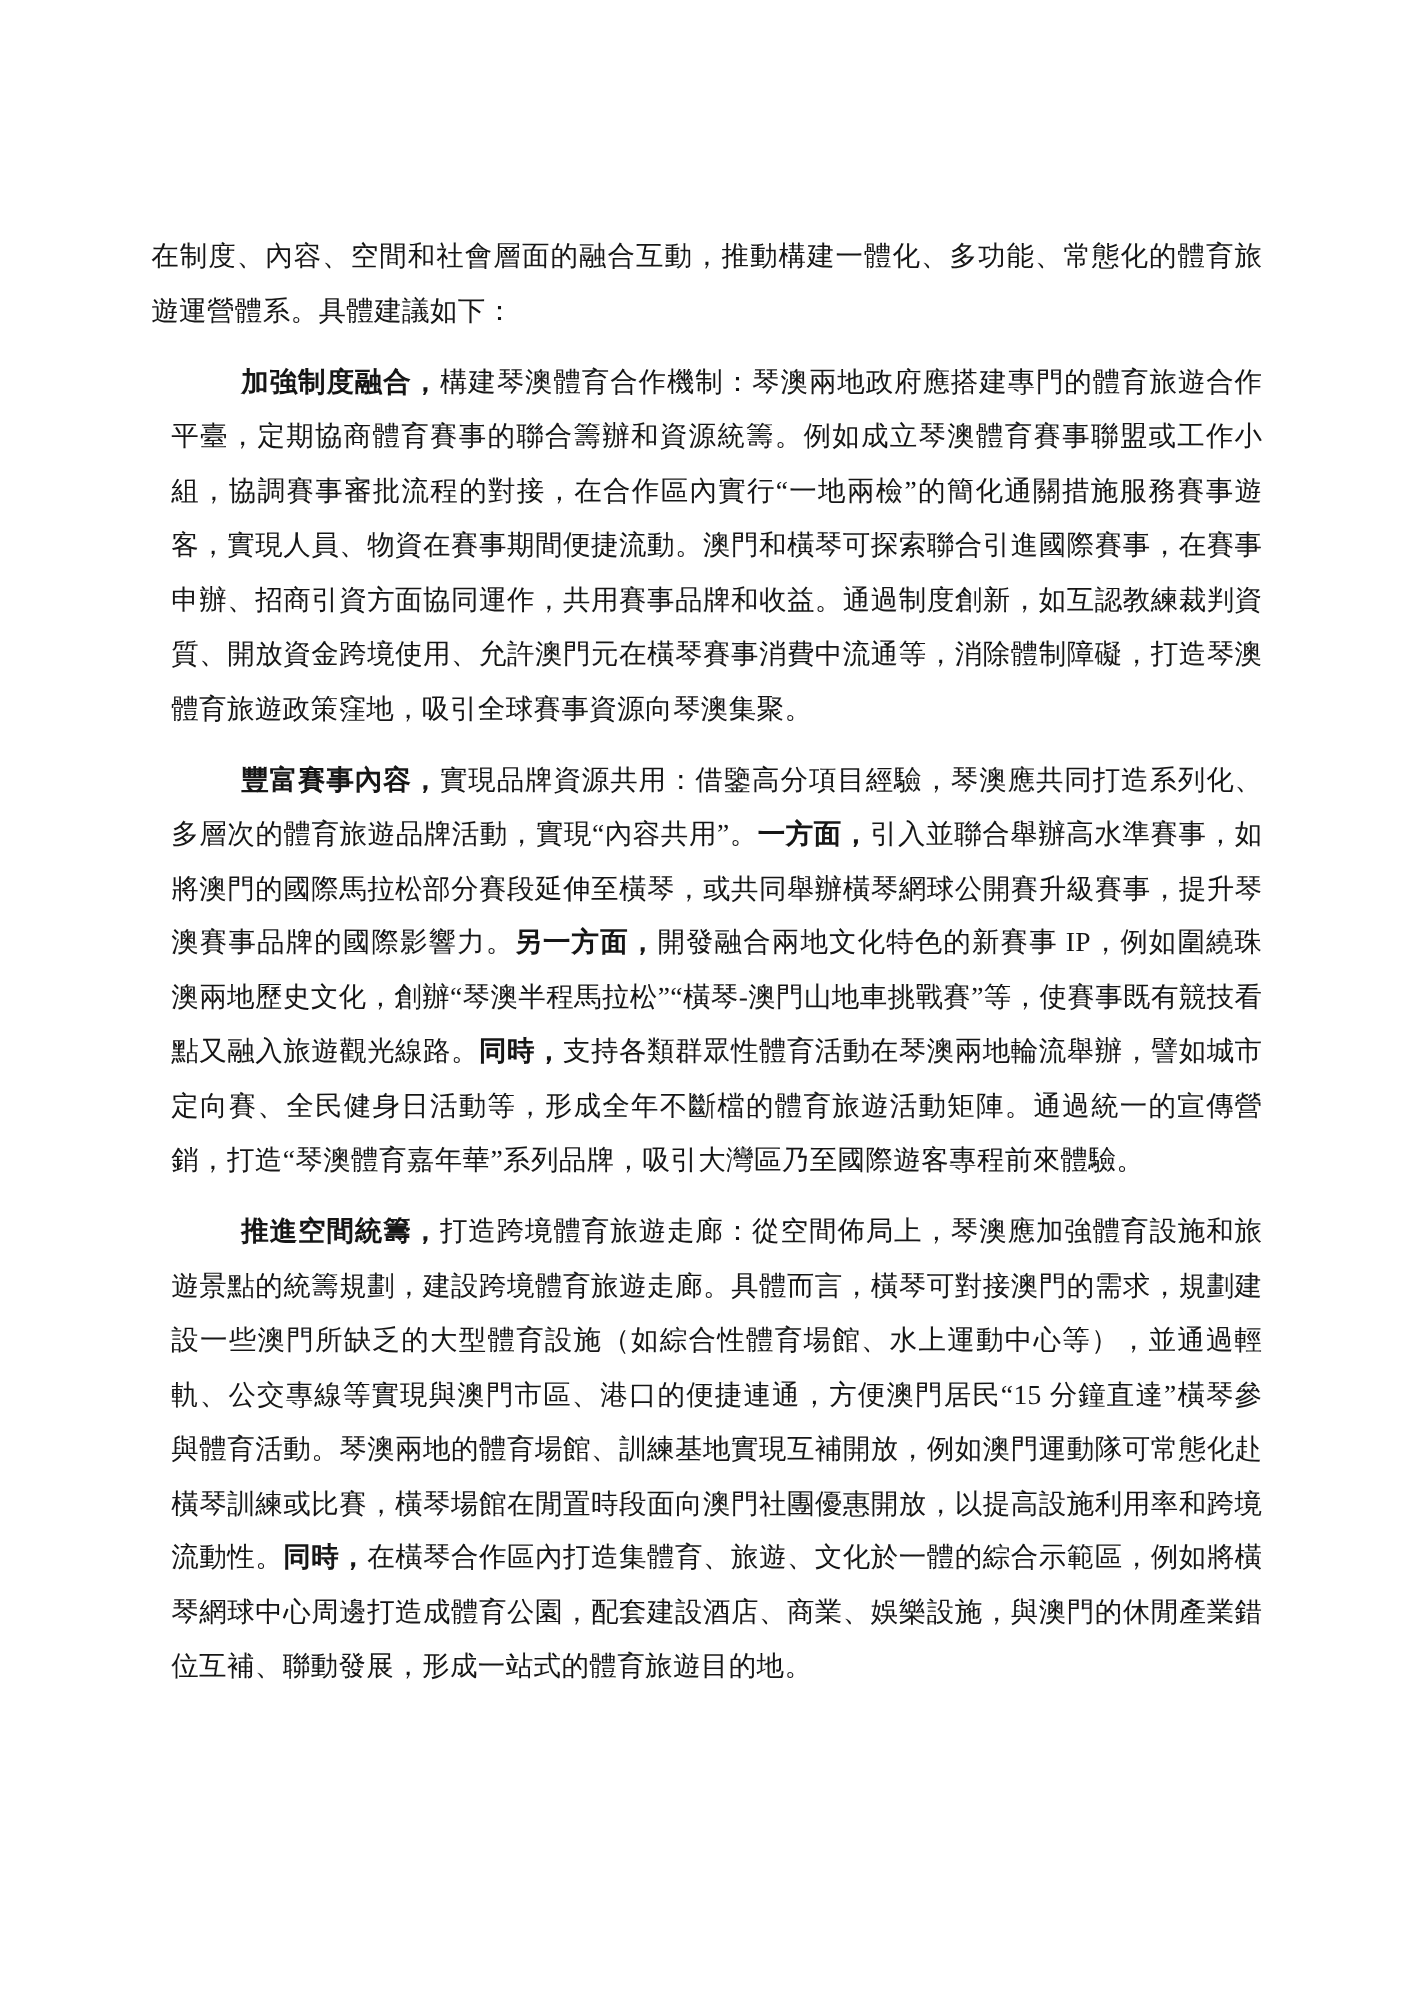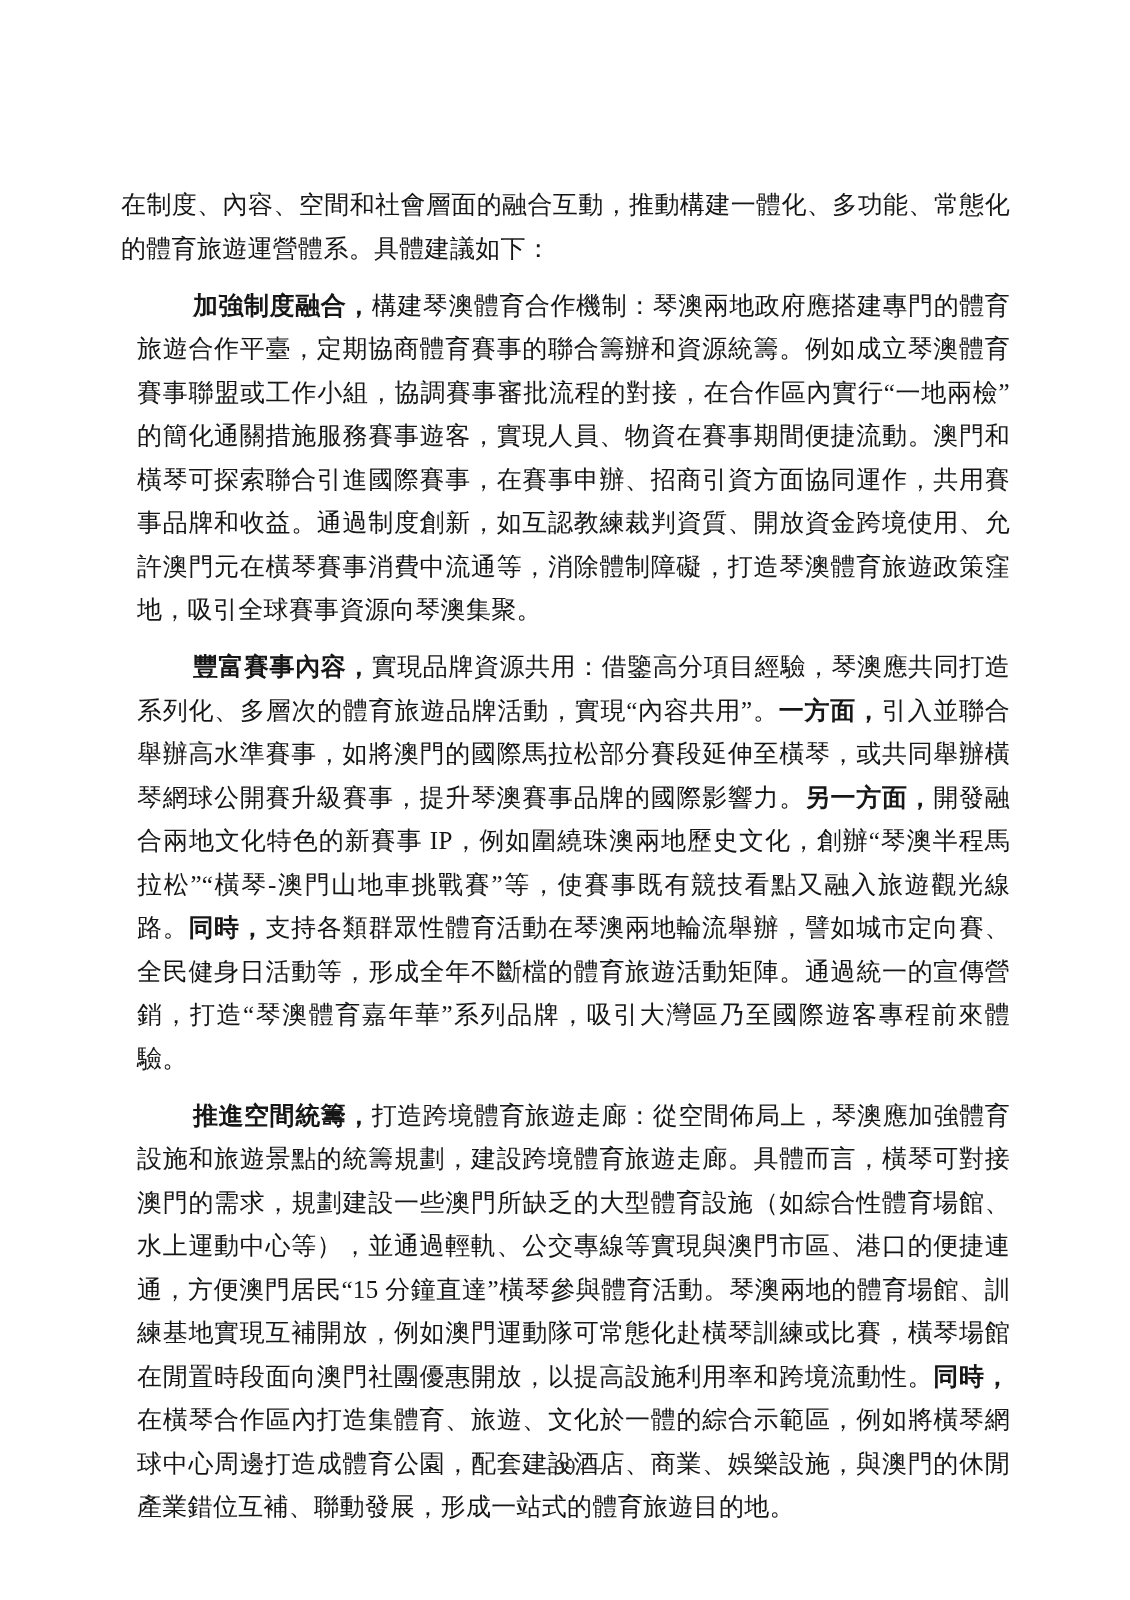--- a/index.html
+++ b/index.html
@@ -21,21 +21,21 @@
     background: #ffffff;
   }
   .content {
     position: absolute;
     left: 121px;
     top: 183px;
     width: 889px;
   }
   p.para {
     margin: 0 0 13.5px 0;
-    font-size: 25px;
+    font-size: 22px;
     line-height: 43.5px;
     text-align: justify;
     text-justify: inter-character;
     letter-spacing: 0.3px;
     color: #161616;
   }
   p.para.indent {
     text-indent: 56px;
     margin-left: 16px;
   }
@@ -56,14 +56,13 @@
 </head>
 <body>
 
 <div class="page">
   <main class="content">
     <p class="para"><span class="run">在制度、內容、空間和社會層面的融合互動，推動構建一體化、多功能、常態化的體育旅遊運營體系。具體建議如下：</span></p>
     <p class="para indent"><span class="run bold">加強制度融合，</span><span class="run">構建琴澳體育合作機制：琴澳兩地政府應搭建專門的體育旅遊合作平臺，定期協商體育賽事的聯合籌辦和資源統籌。例如成立琴澳體育賽事聯盟或工作小組，協調賽事審批流程的對接，在合作區內實行“一地兩檢”的簡化通關措施服務賽事遊客，實現人員、物資在賽事期間便捷流動。澳門和橫琴可探索聯合引進國際賽事，在賽事申辦、招商引資方面協同運作，共用賽事品牌和收益。通過制度創新，如互認教練裁判資質、開放資金跨境使用、允許澳門元在橫琴賽事消費中流通等，消除體制障礙，打造琴澳體育旅遊政策窪地，吸引全球賽事資源向琴澳集聚。</span></p>
     <p class="para indent"><span class="run bold">豐富賽事內容，</span><span class="run">實現品牌資源共用：借鑒高分項目經驗，琴澳應共同打造系列化、多層次的體育旅遊品牌活動，實現“內容共用”。</span><span class="run bold">一方面，</span><span class="run">引入並聯合舉辦高水準賽事，如將澳門的國際馬拉松部分賽段延伸至橫琴，或共同舉辦橫琴網球公開賽升級賽事，提升琴澳賽事品牌的國際影響力。</span><span class="run bold">另一方面，</span><span class="run">開發融合兩地文化特色的新賽事 IP，例如圍繞珠澳兩地歷史文化，創辦“琴澳半程馬拉松”“橫琴-澳門山地車挑戰賽”等，使賽事既有競技看點又融入旅遊觀光線路。</span><span class="run bold">同時，</span><span class="run">支持各類群眾性體育活動在琴澳兩地輪流舉辦，譬如城市定向賽、全民健身日活動等，形成全年不斷檔的體育旅遊活動矩陣。通過統一的宣傳營銷，打造“琴澳體育嘉年華”系列品牌，吸引大灣區乃至國際遊客專程前來體驗。</span></p>
     <p class="para indent"><span class="run bold">推進空間統籌，</span><span class="run">打造跨境體育旅遊走廊：從空間佈局上，琴澳應加強體育設施和旅遊景點的統籌規劃，建設跨境體育旅遊走廊。具體而言，橫琴可對接澳門的需求，規劃建設一些澳門所缺乏的大型體育設施（如綜合性體育場館、水上運動中心等），並通過輕軌、公交專線等實現與澳門市區、港口的便捷連通，方便澳門居民“15 分鐘直達”橫琴參與體育活動。琴澳兩地的體育場館、訓練基地實現互補開放，例如澳門運動隊可常態化赴橫琴訓練或比賽，橫琴場館在閒置時段面向澳門社團優惠開放，以提高設施利用率和跨境流動性。</span><span class="run bold">同時，</span><span class="run">在橫琴合作區內打造集體育、旅遊、文化於一體的綜合示範區，例如將橫琴網球中心周邊打造成體育公園，配套建設酒店、商業、娛樂設施，與澳門的休閒產業錯位互補、聯動發展，形成一站式的體育旅遊目的地。</span></p>
   </main>
-  <div class="footer">— 99 —</div>
 </div>
 
 </body></html>

